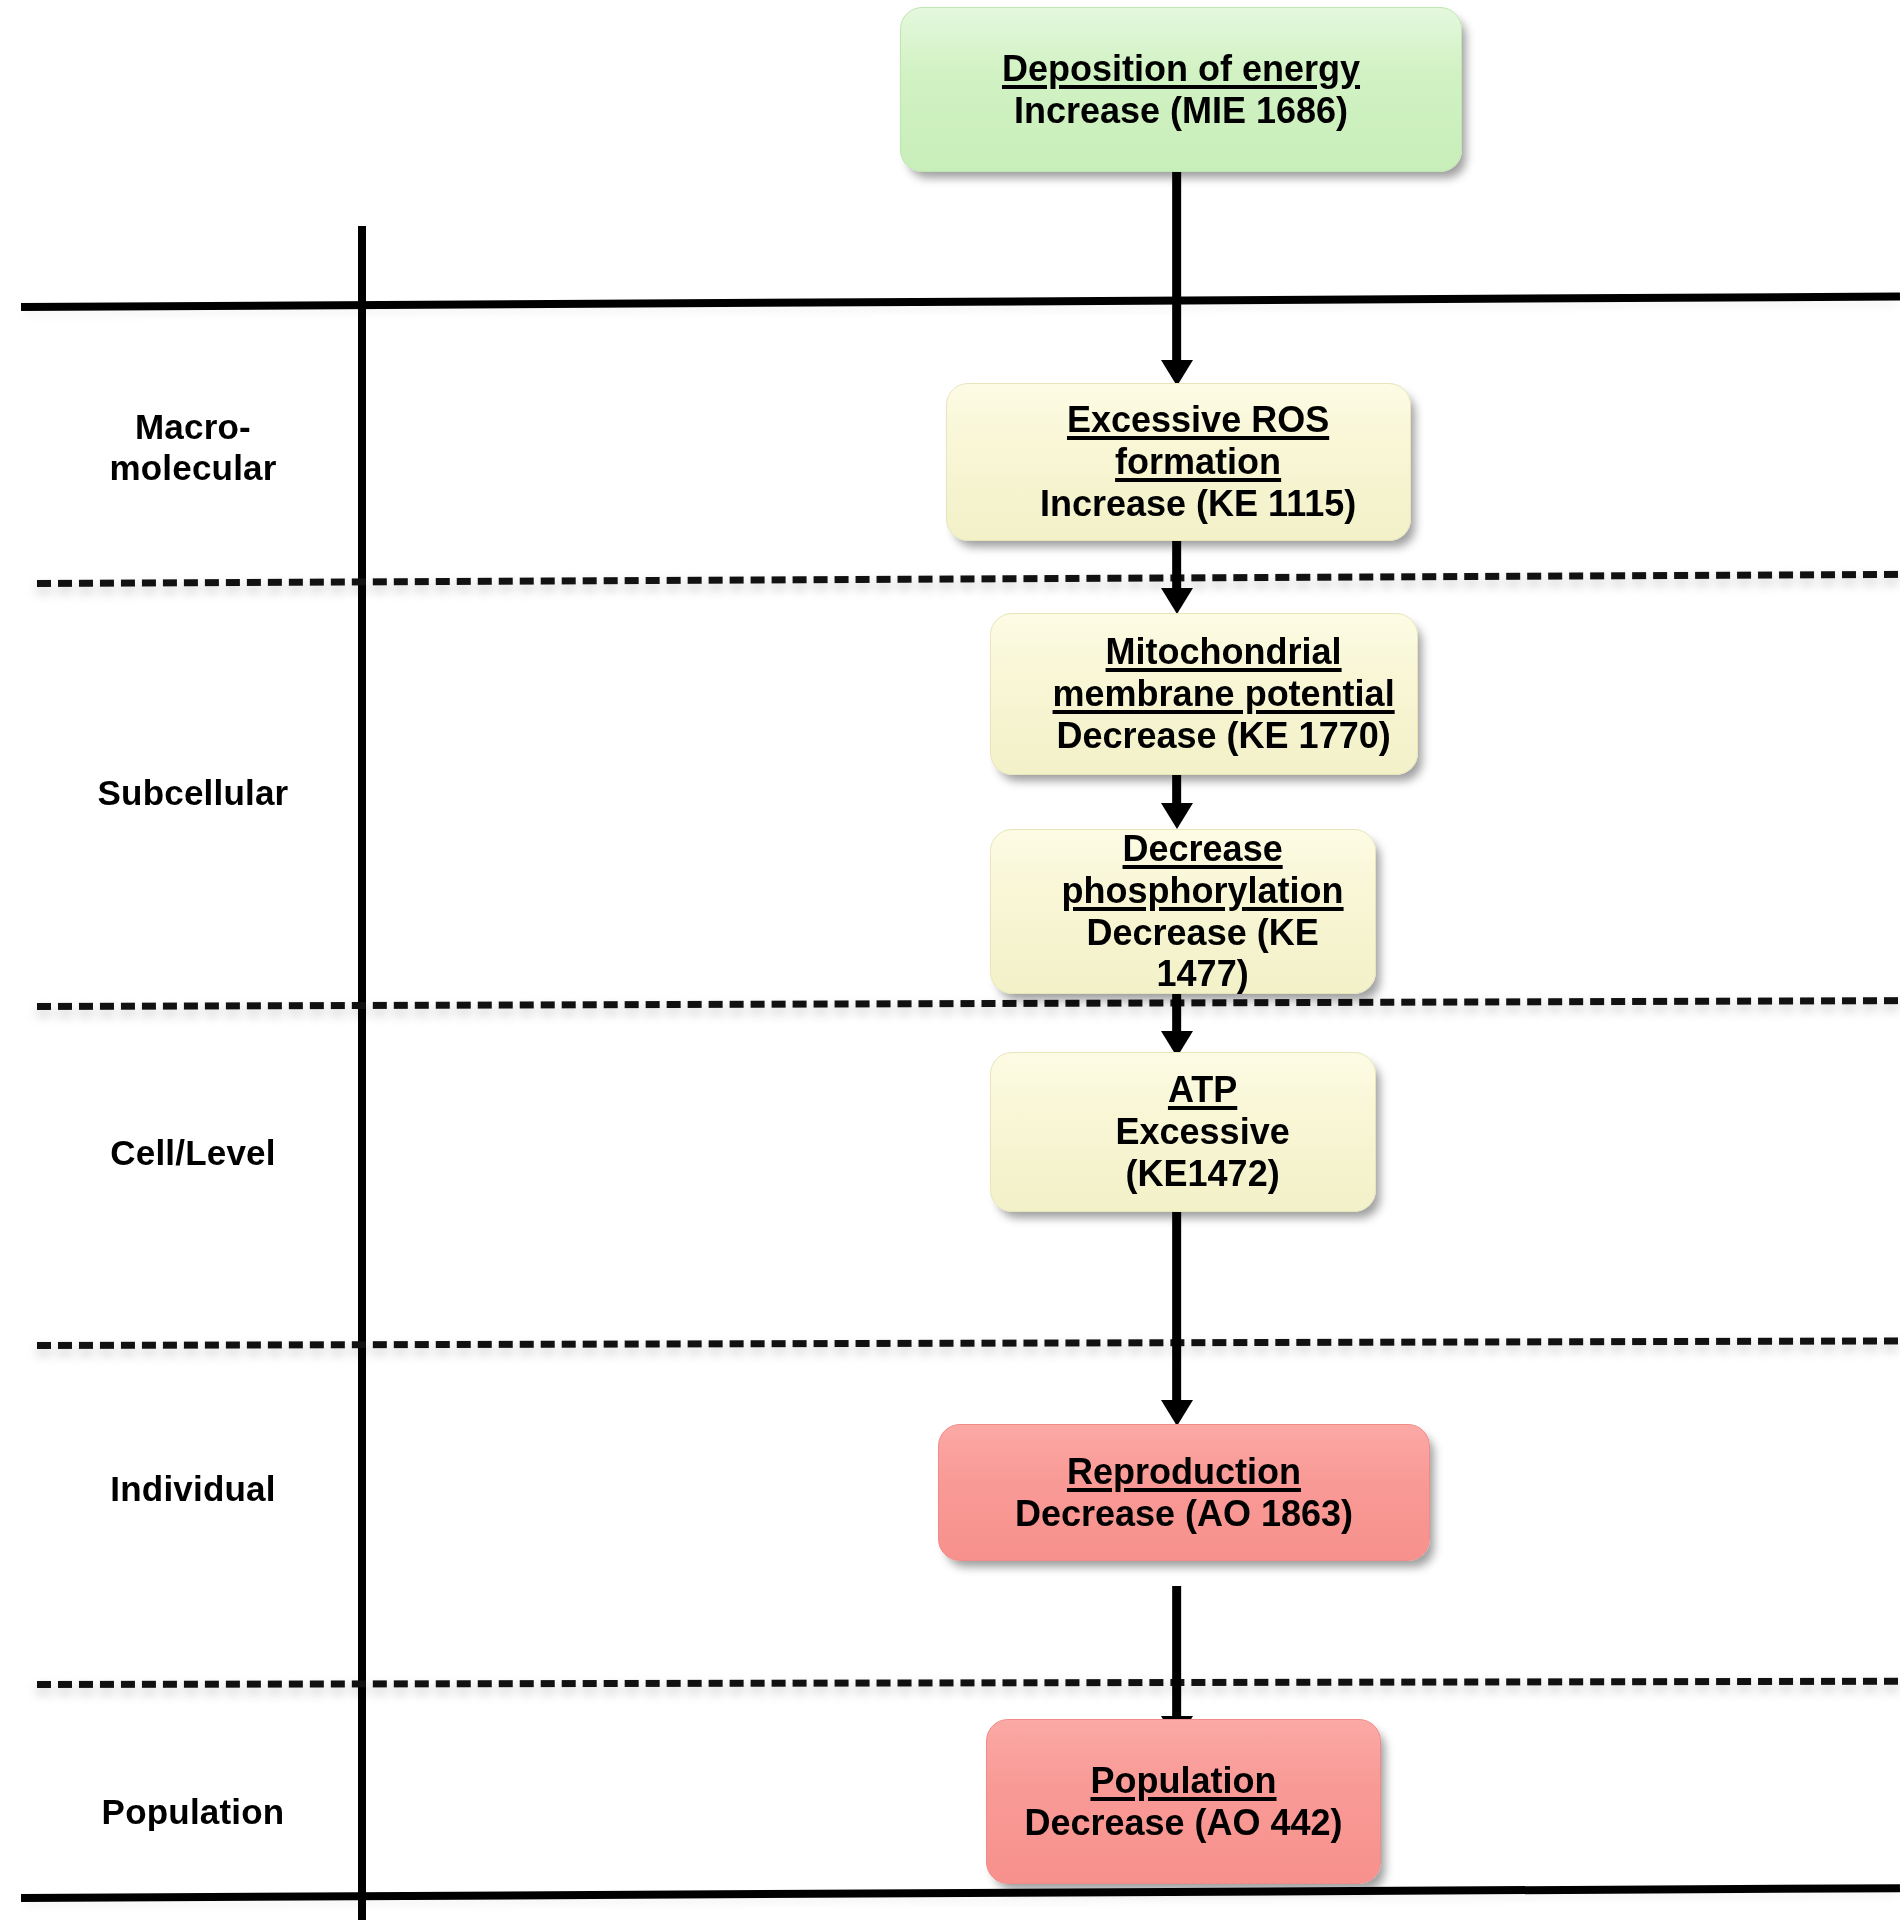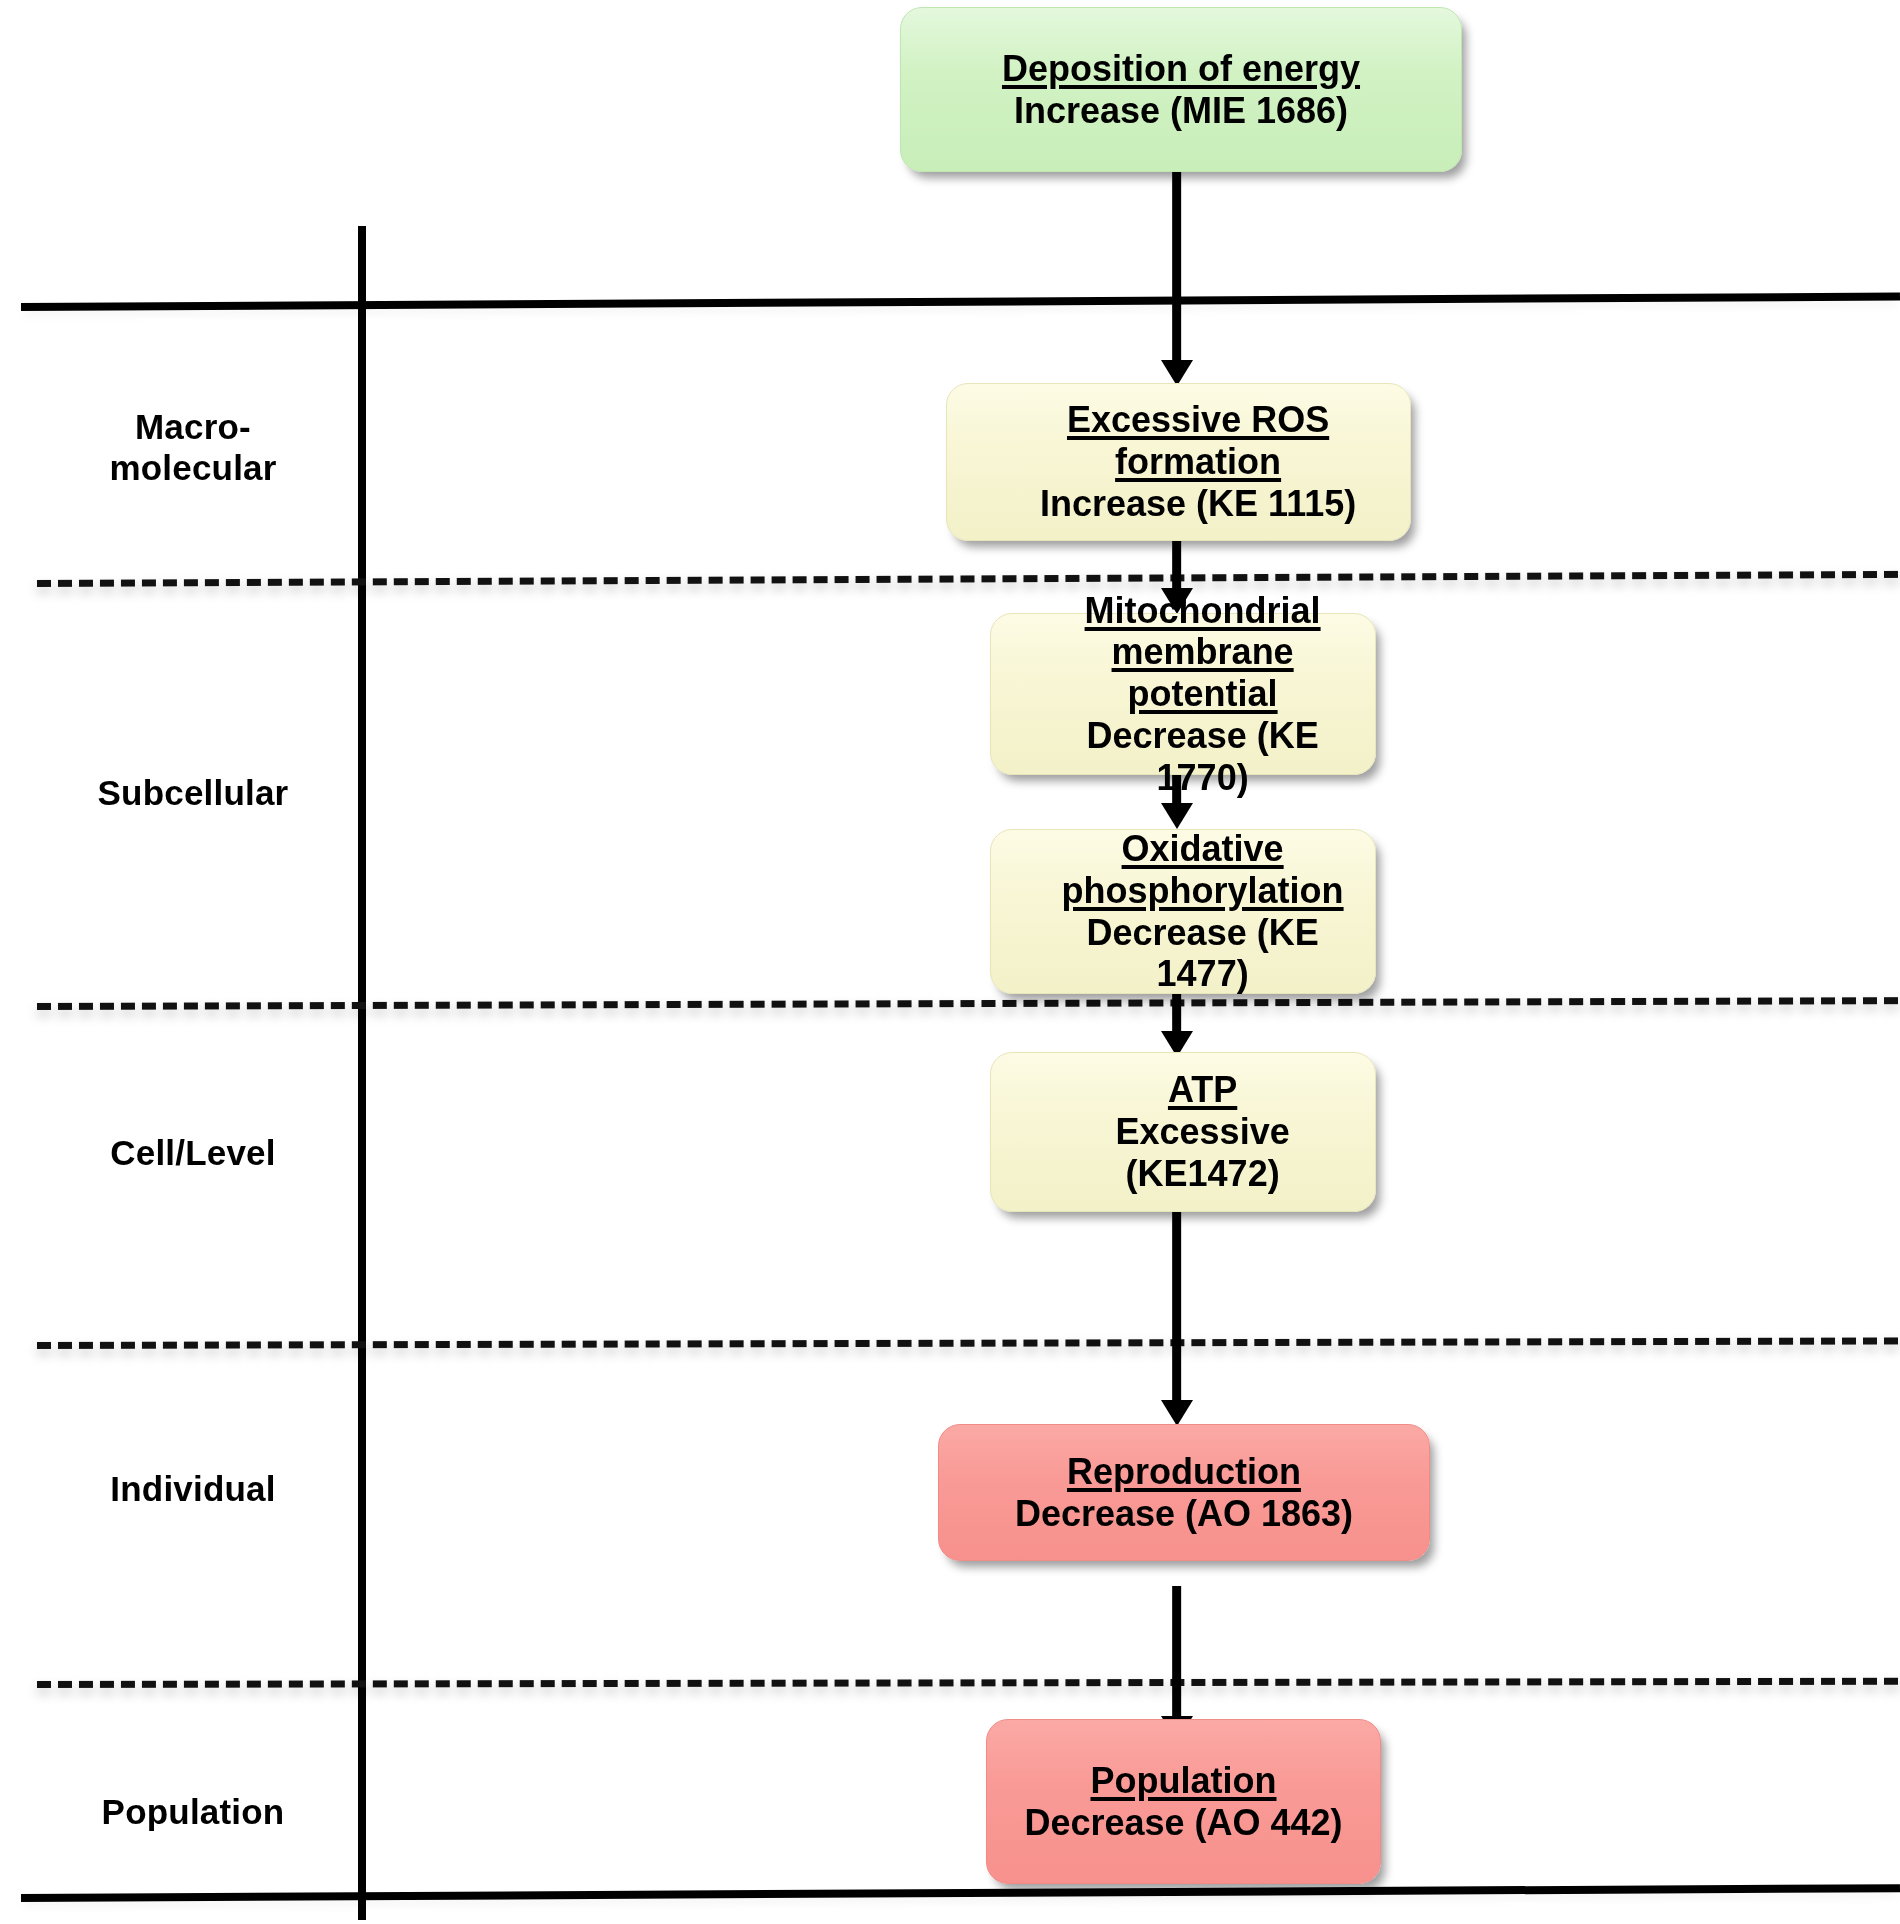--- a/index.html
+++ b/index.html
@@ -183,28 +183,28 @@
   <div class="ev-box box-green" style="left:900px; top:7px; width:562px; height:165px;">
     <div class="ev-title">Deposition of energy</div>
     <div class="ev-sub">Increase (MIE 1686)</div>
   </div>
 
   <div class="ev-box box-yellow" style="left:946px; top:383px; width:465px; height:158px;">
     <div class="ev-title">Excessive ROS formation</div>
     <div class="ev-sub">Increase (KE 1115)</div>
   </div>
 
-  <div class="ev-box box-yellow" style="left:990px; top:613px; width:386px; height:162px;">
+  <div class="ev-box box-yellow" style="left:990px; top:613px; width:428px; height:162px;">
     <div class="ev-title">Mitochondrial</div>
     <div class="ev-title">membrane potential</div>
     <div class="ev-sub">Decrease (KE 1770)</div>
   </div>
 
   <div class="ev-box box-yellow" style="left:990px; top:829px; width:386px; height:165px;">
-    <div class="ev-title">Oxidative</div>
+    <div class="ev-title">Decrease</div>
     <div class="ev-title">phosphorylation</div>
     <div class="ev-sub">Decrease (KE 1477)</div>
   </div>
 
   <div class="ev-box box-yellow" style="left:990px; top:1052px; width:386px; height:160px;">
     <div class="ev-title">ATP</div>
     <div class="ev-sub">Excessive (KE1472)</div>
   </div>
 
   <div class="ev-box box-red" style="left:938px; top:1424px; width:492px; height:137px;">

